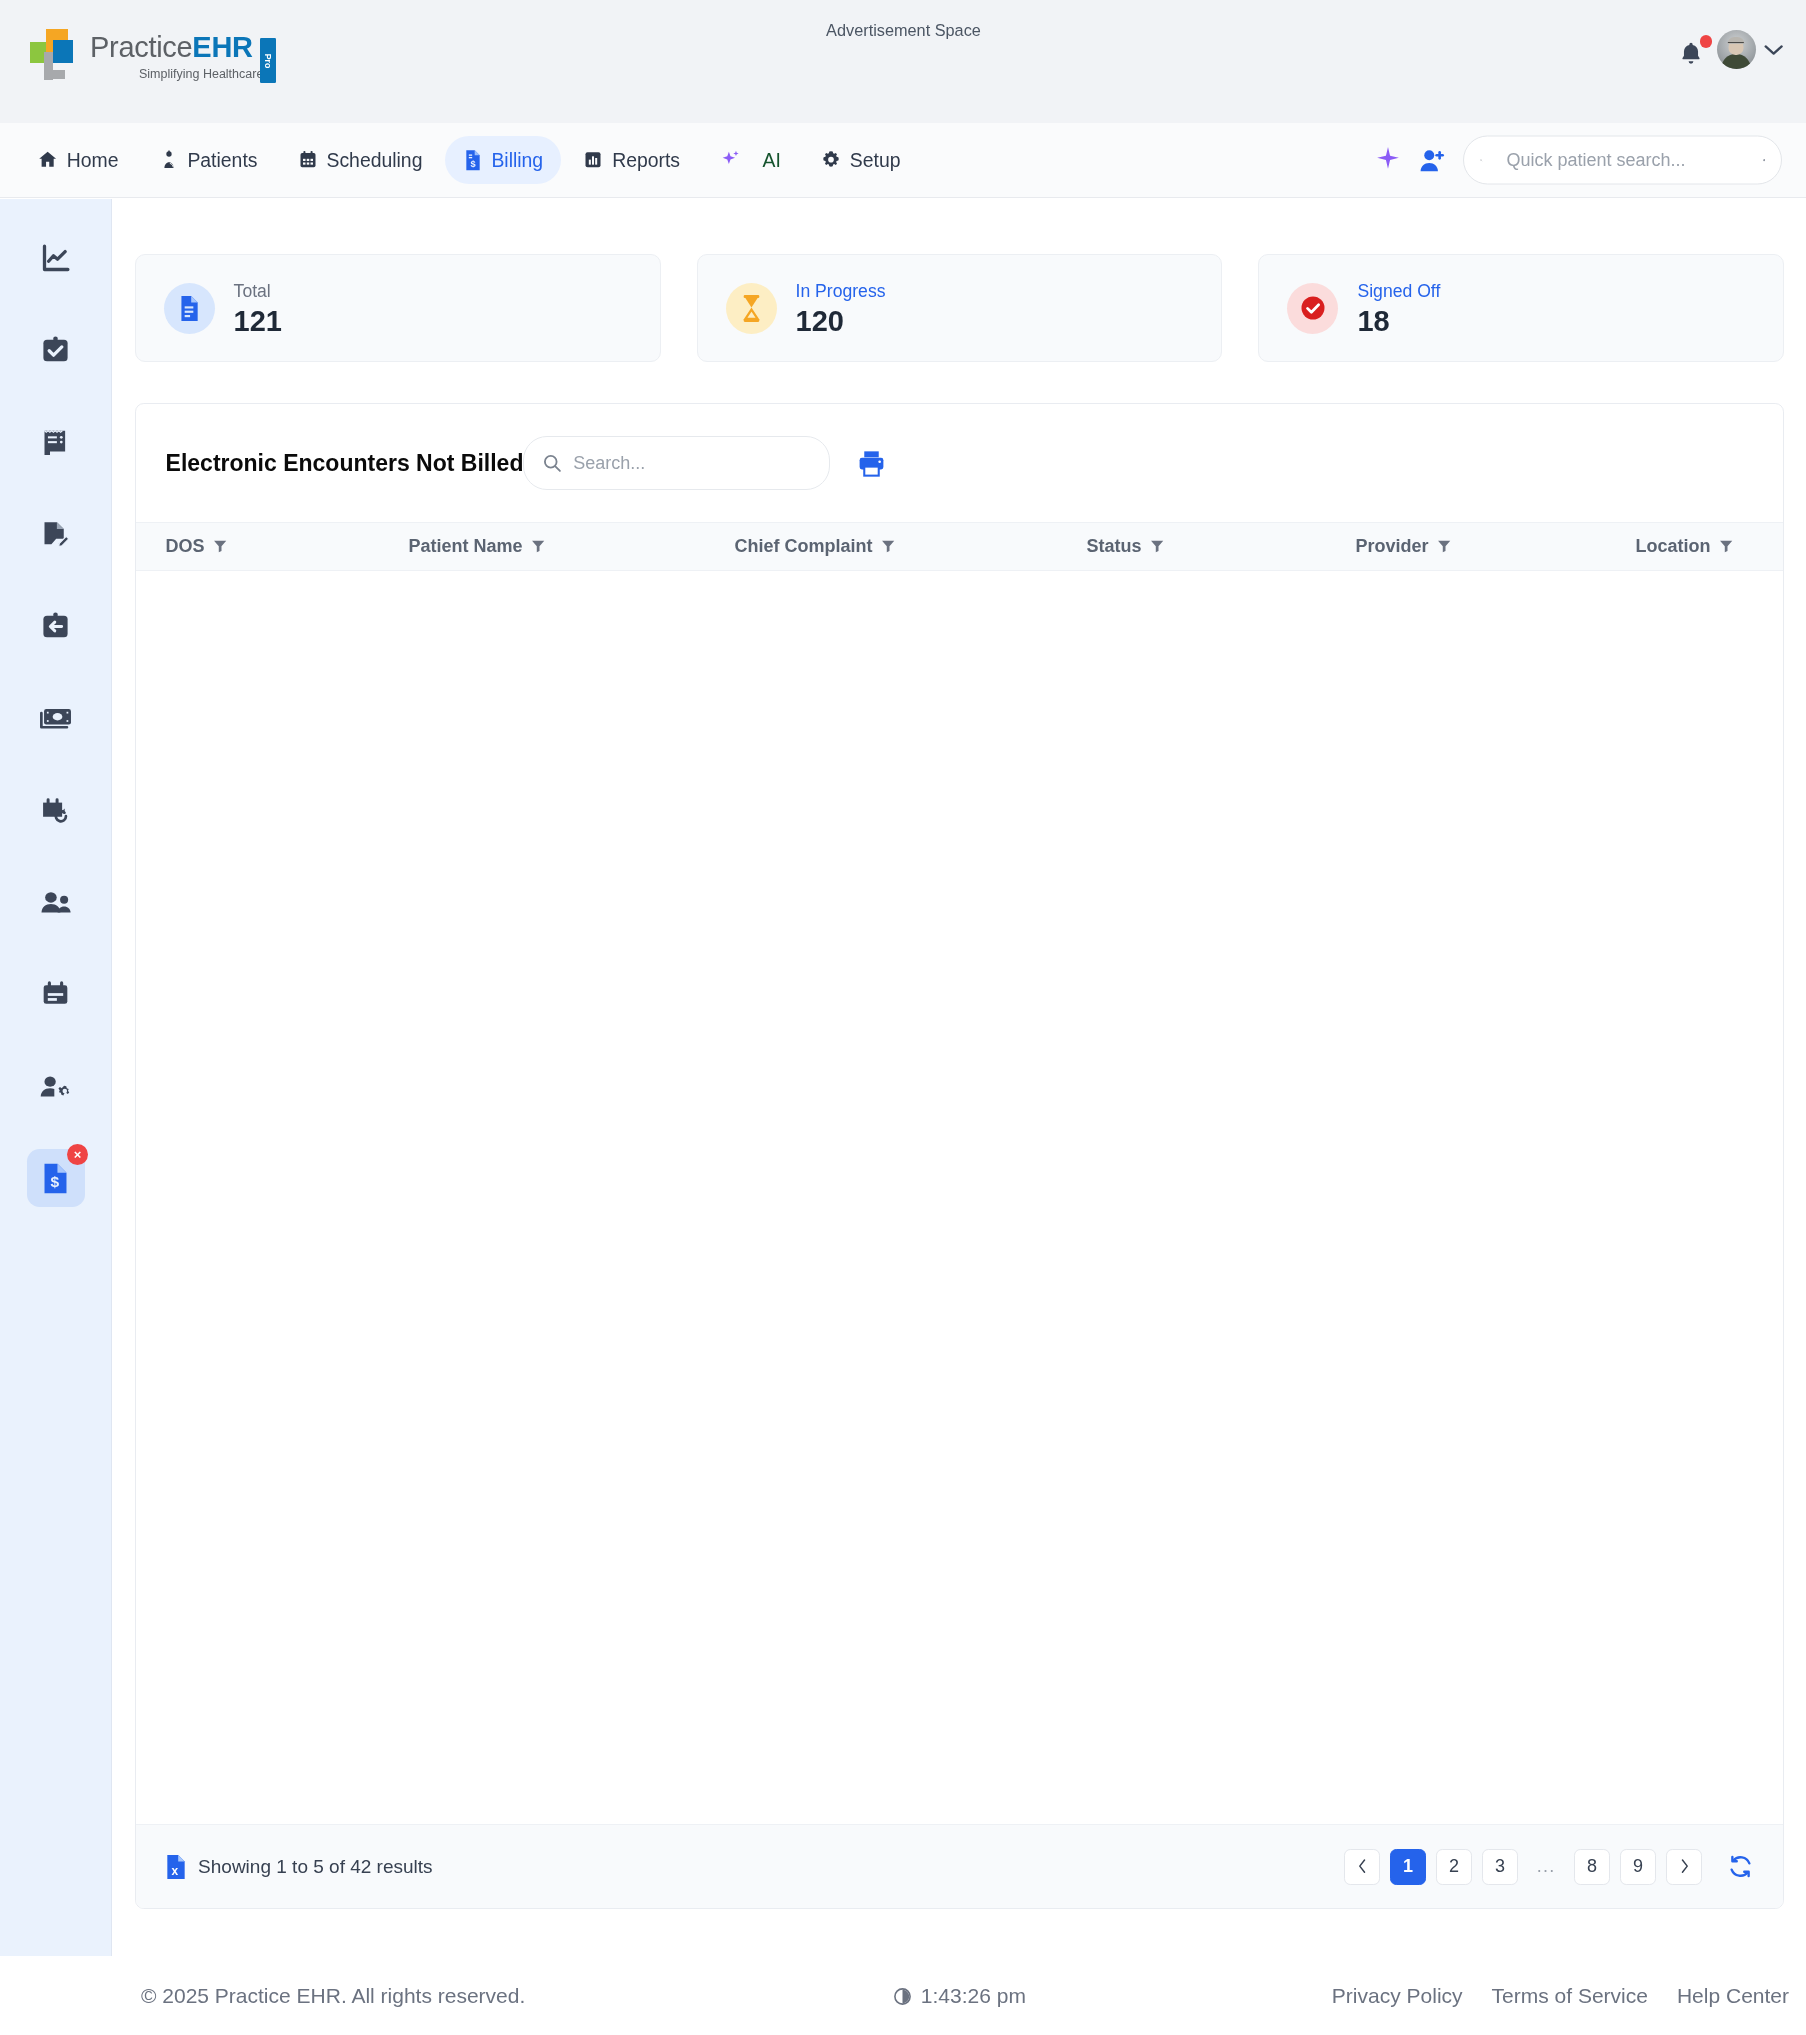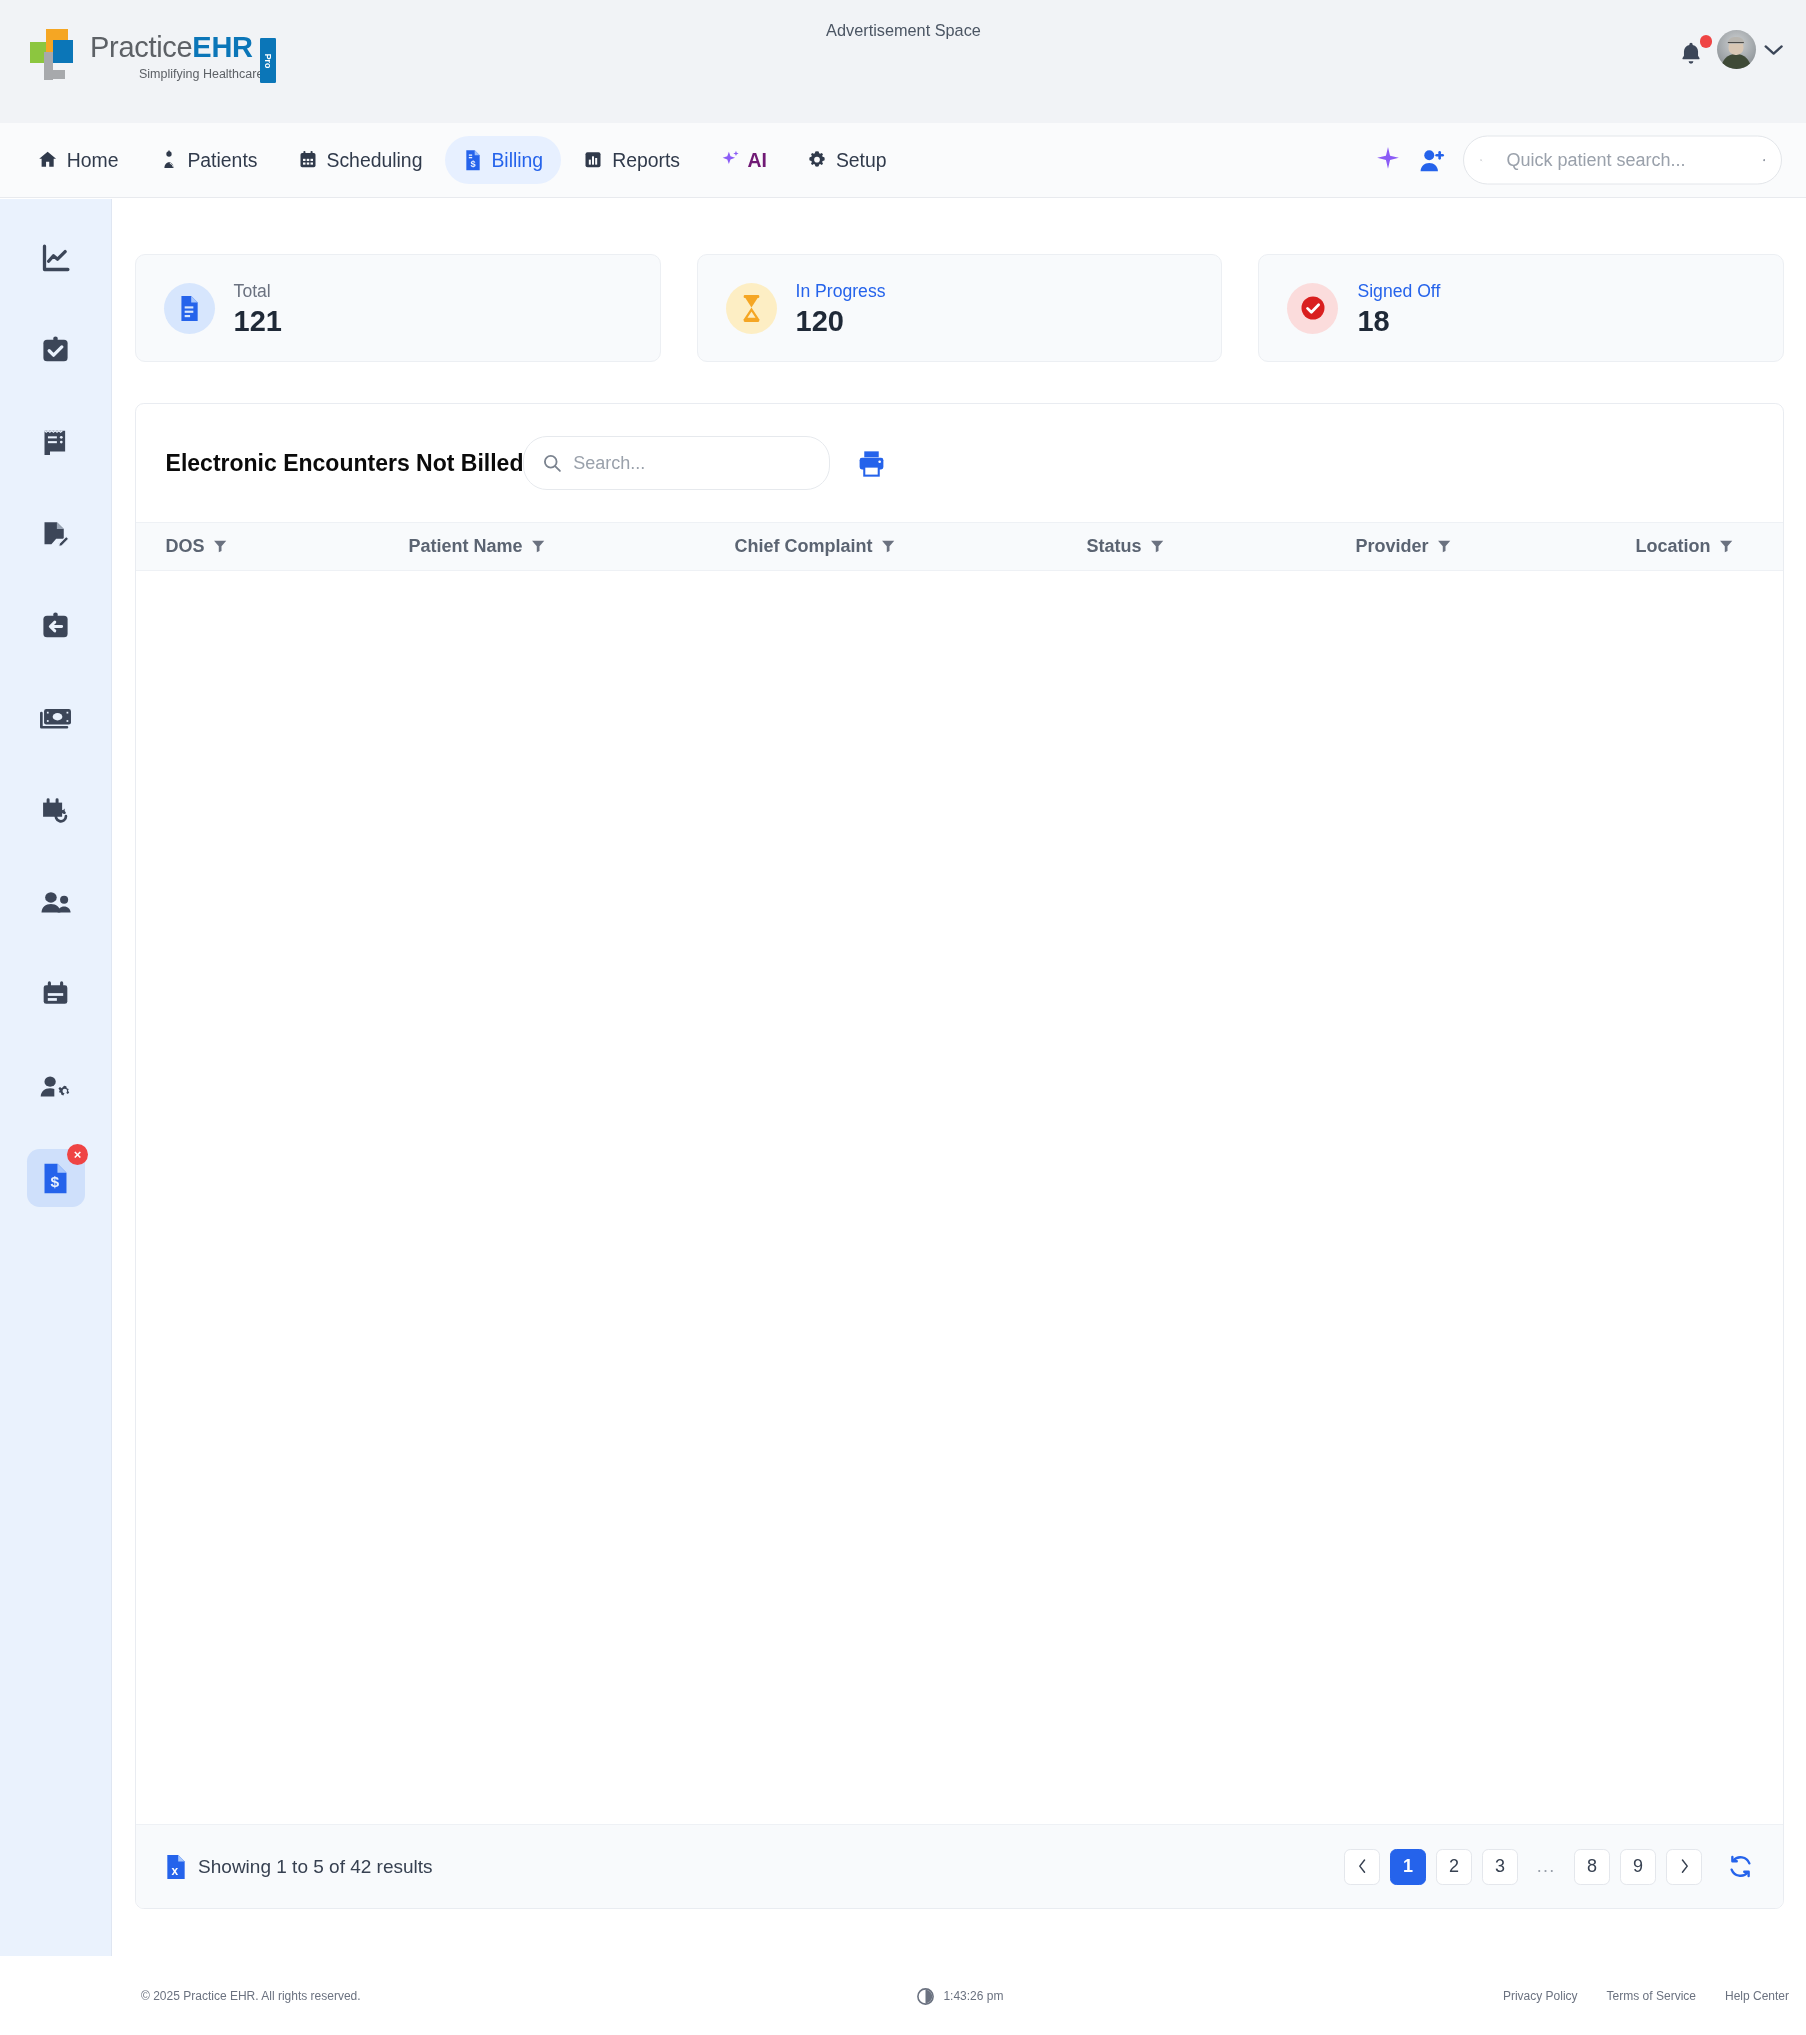--- a/index.html
+++ b/index.html
@@ -61,21 +61,21 @@
     background:#fafbfc; border-bottom:0.6px solid #e8eaee;
     display:flex; align-items:center;
   }
   .nav-items { display:flex; align-items:center; padding-left: 19px; gap: 5px;}
   .nav-item {
     display:flex; align-items:center; gap:8.8px;
     padding: 12.5px 17.6px; border-radius: 24px;
     font-size: 19.4px; color:#303a4b; cursor:pointer; white-space:nowrap;
   }
   .nav-item.active { background:#e7f0ff; color:#2563eb; }
-  .nav-item.ai { color:#701a75; gap:6px;font-weight:bold;}
+  .nav-item.ai { color:#14532d; gap:21px;}
   .nav-icon { display:flex; align-items:center; justify-content:center; }
 
   .nav-right {
     position:absolute; right: 25px; top:50%; transform: translateY(-50%);
     display:flex; align-items:center; gap:16.3px;
   }
   .icon-btn { cursor:pointer; display:flex; align-items:center; justify-content:center;}
   .qsearch {
     width: 319px; height: 49px; border:0.6px solid #e3e6ea; border-radius: 25px;
     background:#fff; display:flex; align-items:center; gap:24px; padding: 0 16.3px;
@@ -159,21 +159,21 @@
     font-size:18px; color:#374151; cursor:pointer; padding:0 6.3px;
   }
   .pg.active { background:#2563eb; border-color:#2563eb; color:#fff; font-weight:600;}
   .pg.dots { border:none; background:transparent; color:#9aa1ab; letter-spacing:1.3px;}
   .refresh-btn { margin-left: 16.3px; cursor:pointer; display:flex;align-items:center;}
 
   
   .footer {
     position:absolute; left:112px; top: 1956px; width:1695px; height:80px;
     background:#fff; display:flex; align-items:center; padding: 0 29px;
-    font-size: 12px; color:#6b7280;
+    font-size: 21px; color:#6b7280;
   }
   .footer-mid { position:absolute; left:0; right:0; text-align:center; display:flex; align-items:center; justify-content:center; gap:8.8px;}
   .footer-right { position:absolute; right:18px; display:flex; gap:29px; }
   .footer-right span { cursor:pointer; }
   .footer-bottom-strip { position:absolute; left:0; top:1956px; width:112px; height:80px; background:#ffffff;}
 </style>
 </head>
 <body>
 
 <div class="brandbar">

